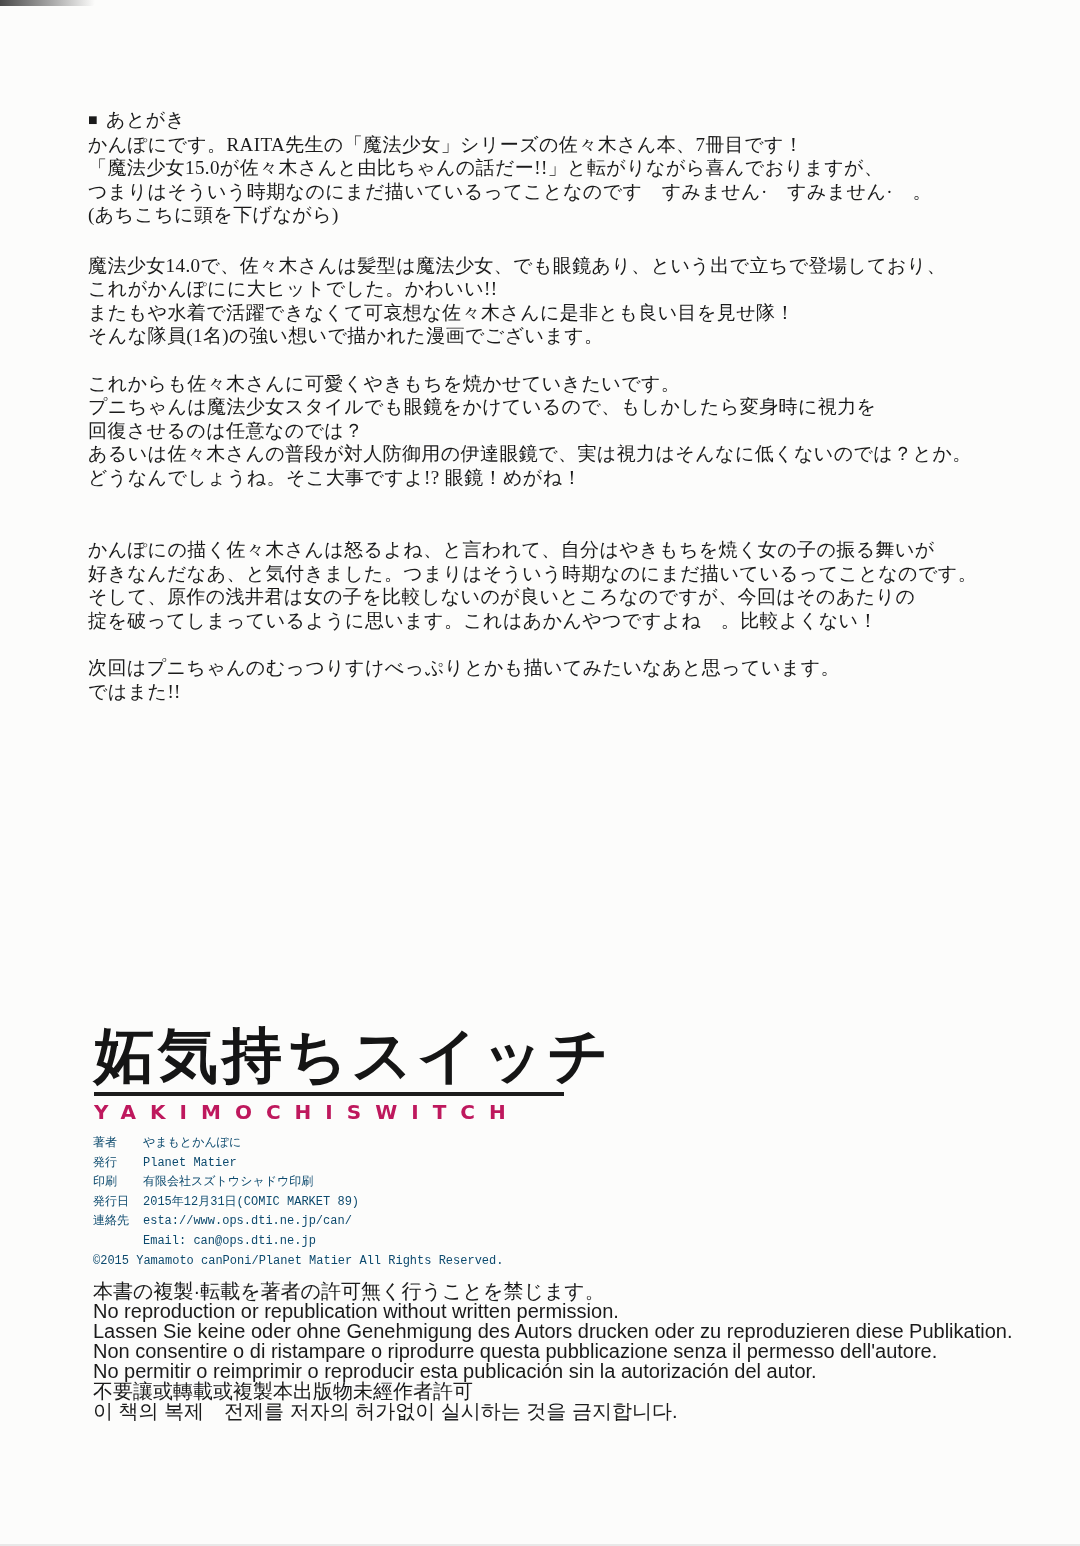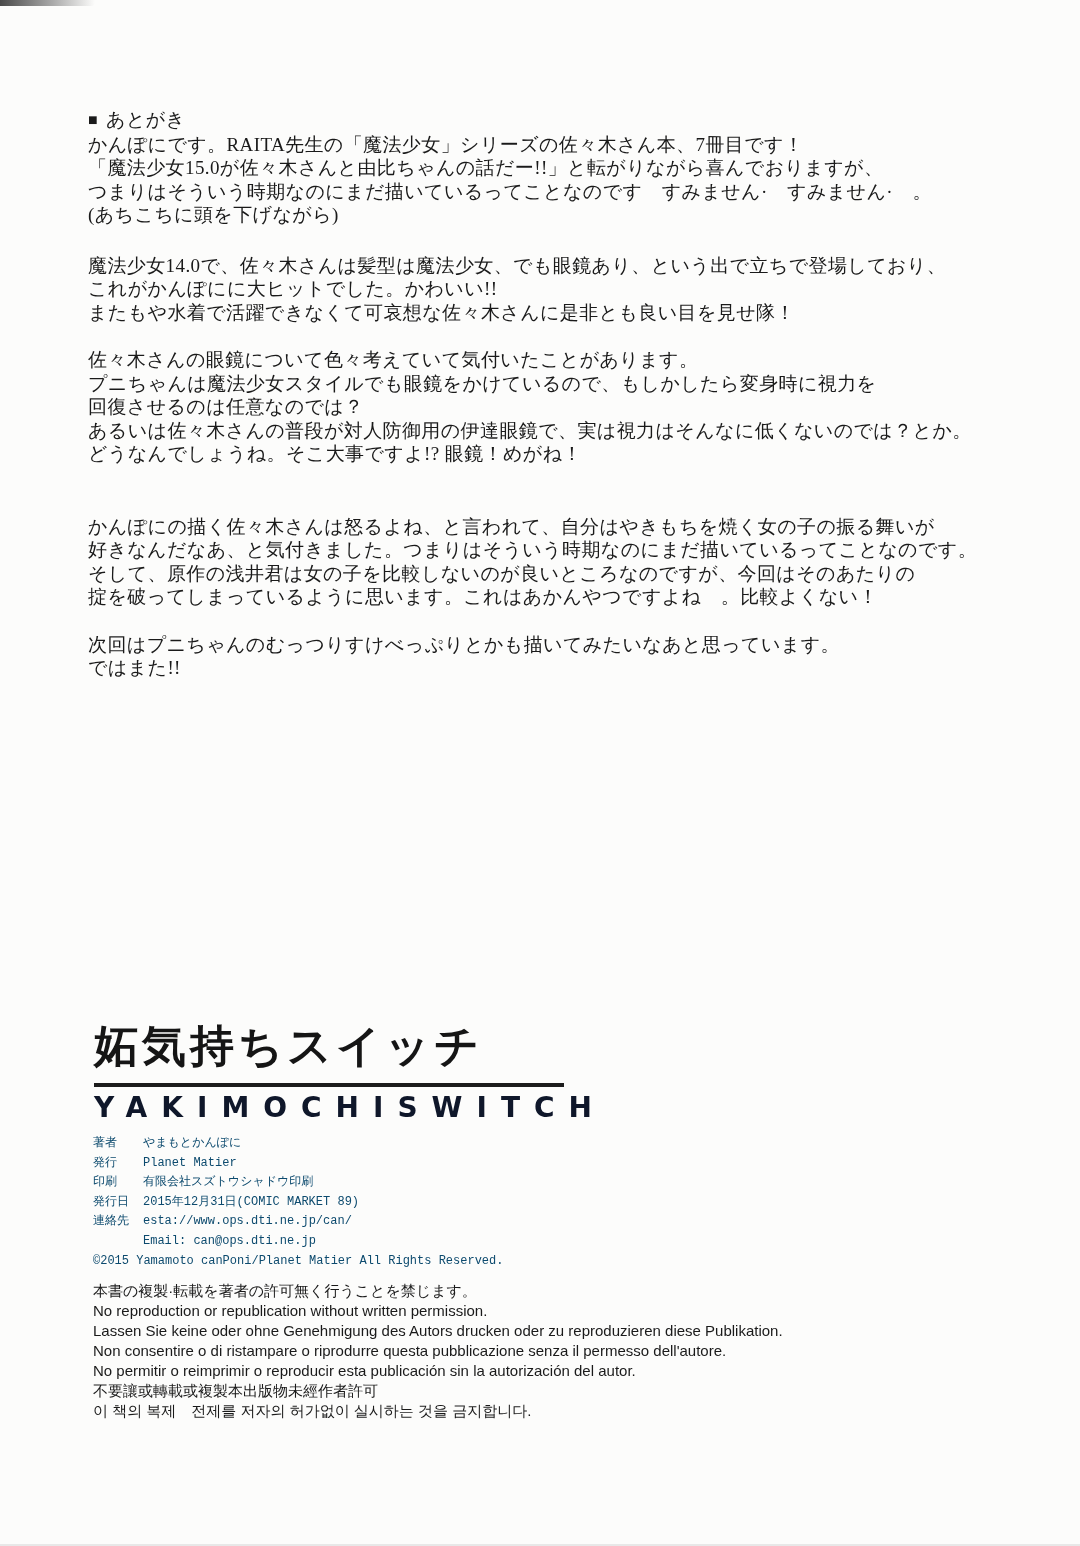--- a/index.html
+++ b/index.html
@@ -43,36 +43,36 @@
   
   .title-block {
     position: absolute;
     left: 94px; top: 1022px;
     width: 470px;
   }
   .book-title {
     margin: 0;
     font-family: "Liberation Serif", "DejaVu Serif", serif;
     font-weight: bold;
-    font-size: 44px;
+    font-size: 60px;
     line-height: 1.15;
     letter-spacing: 4px;
     white-space: nowrap;
     color: #151515;
     border-bottom: 4px solid #1c1c1c;
-    padding-bottom: 10px;
+    padding-bottom: 1px;
   }
   .book-title-roman {
     margin-top: 4px;
     font-family: "DejaVu Sans", "Liberation Sans", sans-serif;
     font-weight: bold;
-    font-size: 28px;
+    font-size: 20px;
     letter-spacing: 14px;
     white-space: nowrap;
-    color: #0f172a;
+    color: #be185d;
   }
 
   
   .colophon {
     position: absolute;
     left: 93px; top: 1134px;
     font-family: Liberation Mono, monospace;
     font-size: 12px;
     line-height: 19.5px;
     color: #0c4a6e;
@@ -80,21 +80,21 @@
   .c-row { display: flex; }
   .c-label { width: 50px; flex: none; white-space: nowrap; }
   .c-value { white-space: nowrap; }
   .c-copyright { margin-top: 1px; }
 
   
   .legal {
     position: absolute;
     left: 93px; top: 1281px;
     font-family: "Liberation Sans", "DejaVu Sans", sans-serif;
-    font-size: 15px;
+    font-size: 20px;
     line-height: 20px;
     color: #1a1a1a;
   }
   .legal > div { min-height: 20px; white-space: nowrap; }
 </style>
 </head>
 <body>
 
 <div class="page">
 
@@ -107,23 +107,24 @@
     <div class="para">
         <div>かんぽにです。RAITA先生の「魔法少女」シリーズの佐々木さん本、7冊目です！</div>
         <div>「魔法少女15.0が佐々木さんと由比ちゃんの話だー!!」と転がりながら喜んでおりますが、</div>
         <div>つまりはそういう時期なのにまだ描いているってことなのです　すみません·　すみません·　。</div>
         <div>(あちこちに頭を下げながら)</div>
       </div>
     <div class="para gap-mid">
         <div>魔法少女14.0で、佐々木さんは髪型は魔法少女、でも眼鏡あり、という出で立ちで登場しており、</div>
         <div>これがかんぽにに大ヒットでした。かわいい!!</div>
         <div>またもや水着で活躍できなくて可哀想な佐々木さんに是非とも良い目を見せ隊！</div>
+        <div>そんな隊員(1名)の強い想いで描かれた漫画でございます。</div>
       </div>
     <div class="para gap-wide">
-        <div>佐々木さんの眼鏡について色々考えていて気付いたことがあります。</div>
+        <div>これからも佐々木さんに可愛くやきもちを焼かせていきたいです。</div>
         <div>プニちゃんは魔法少女スタイルでも眼鏡をかけているので、もしかしたら変身時に視力を</div>
         <div>回復させるのは任意なのでは？</div>
         <div>あるいは佐々木さんの普段が対人防御用の伊達眼鏡で、実は視力はそんなに低くないのでは？とか。</div>
         <div>どうなんでしょうね。そこ大事ですよ!? 眼鏡！めがね！</div>
       </div>
     <div class="para gap-mid">
         <div>かんぽにの描く佐々木さんは怒るよね、と言われて、自分はやきもちを焼く女の子の振る舞いが</div>
         <div>好きなんだなあ、と気付きました。つまりはそういう時期なのにまだ描いているってことなのです。</div>
         <div>そして、原作の浅井君は女の子を比較しないのが良いところなのですが、今回はそのあたりの</div>
         <div>掟を破ってしまっているように思います。これはあかんやつですよね　。比較よくない！</div>

